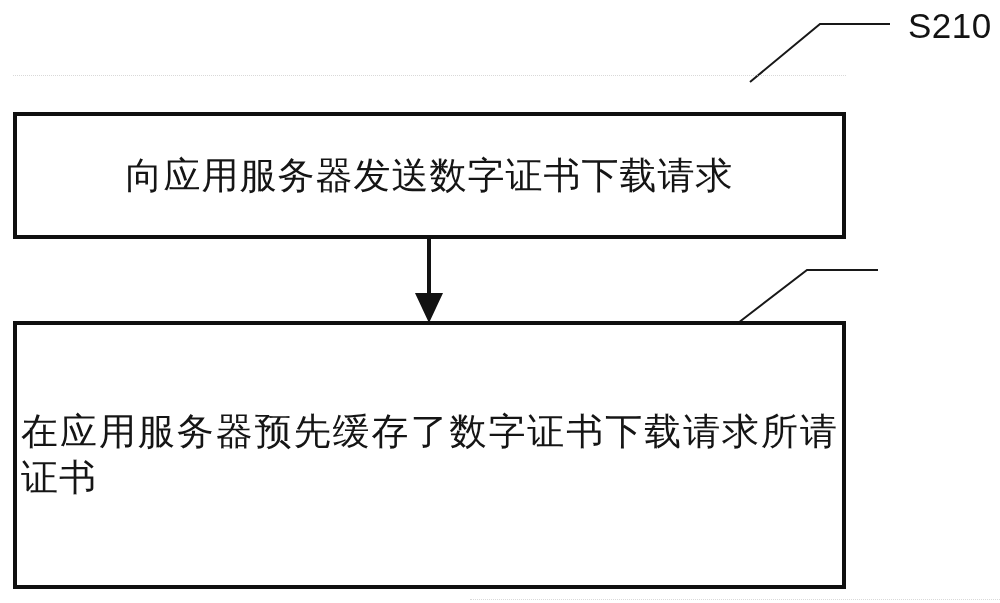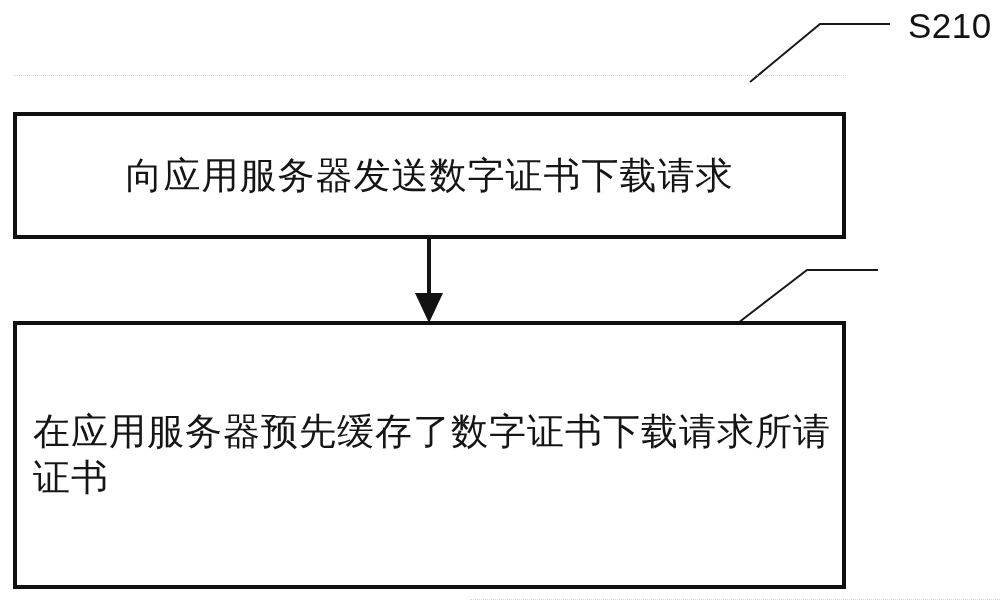--- a/index.html
+++ b/index.html
@@ -48,21 +48,21 @@
     font-size: 37px;
     letter-spacing: 1px;
     color: #151515;
   }
   .single-centered {
     text-align: center;
     white-space: nowrap;
   }
   .para-line {
     line-height: 46px;
-    padding: 0 16px;
+    padding: 0 4px;
     white-space: nowrap;
   }
   .line-fill {
     text-align: justify;
     text-align-last: justify;
   }
   .line-center {
   }
   .step-label {
     position: absolute;

